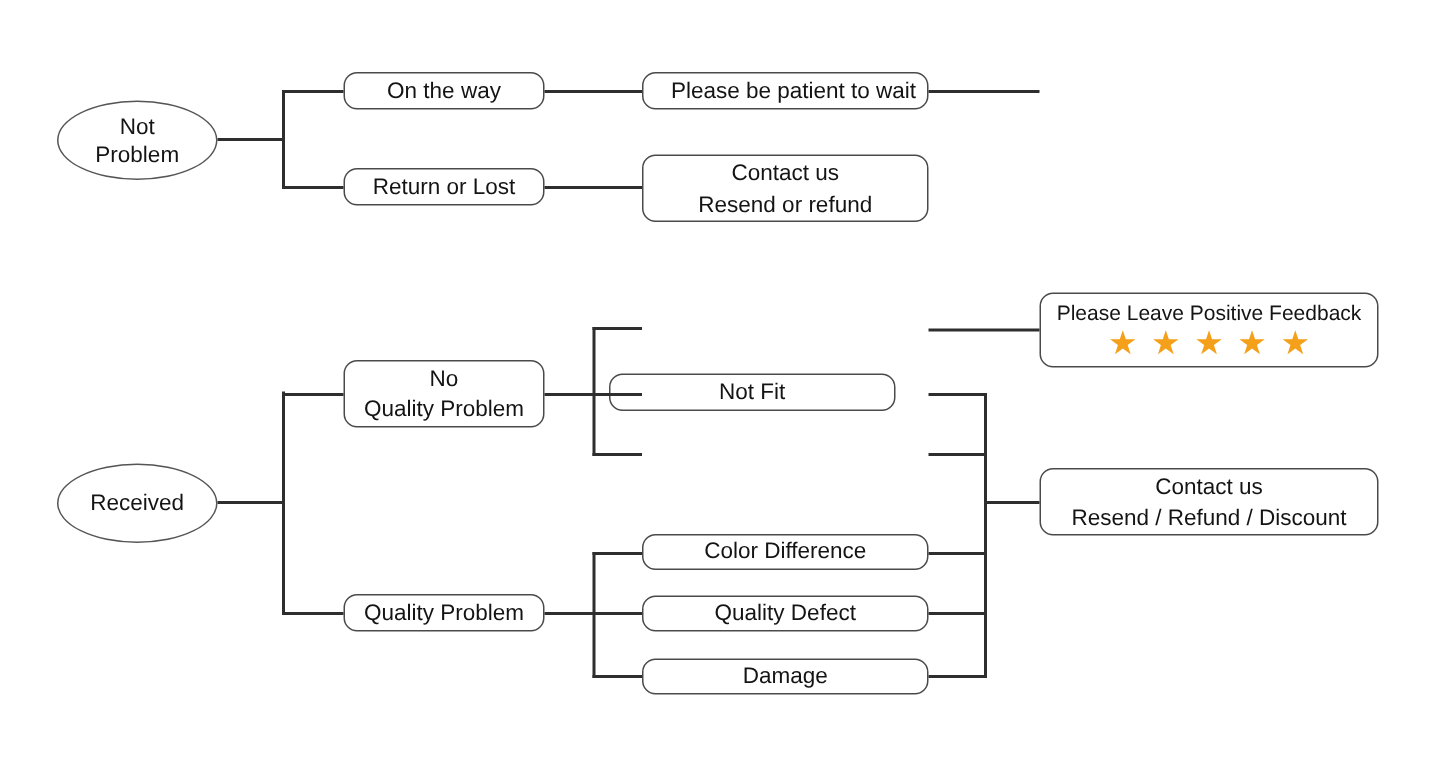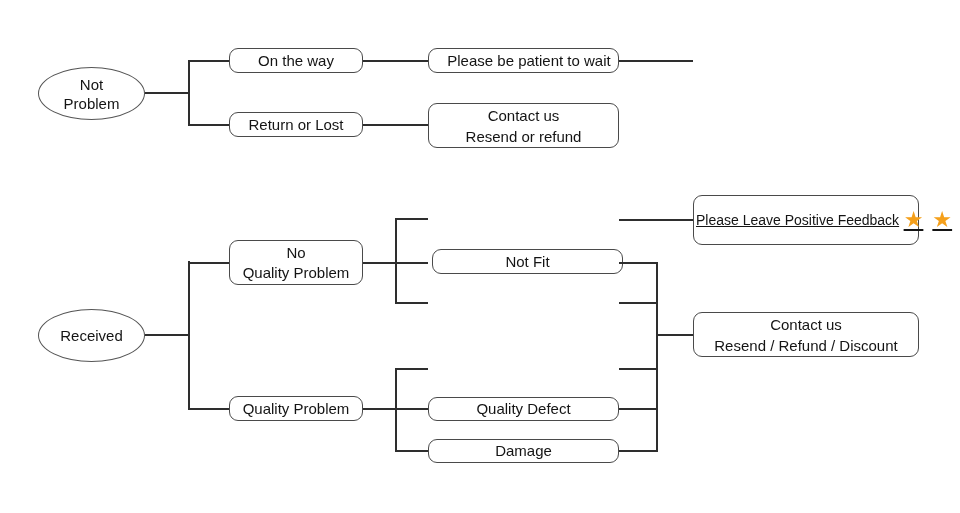--- a/index.html
+++ b/index.html
@@ -10,21 +10,21 @@
   .node {
     position:absolute; box-sizing:border-box;
     border:1.5px solid #4a4a4a; border-radius:9px; background:#ffffff;
     display:flex; align-items:center; justify-content:center;
     text-align:center; font-size:15px; line-height:20px; color:#141414;
     white-space:pre-line;
   }
   .ellipse { border-radius:50%; border:1.3px solid #555; line-height:19px; }
   .hline { position:absolute; height:1.5px; background:#2e2e2e; }
   .vline { position:absolute; width:1.5px; background:#2e2e2e; }
-  .feedback { flex-direction:row; justify-content:space-between; padding:3px 2px;text-decoration:underline; }
+  .feedback { flex-direction:column; justify-content:flex-end; padding:3px 2px; }
   .fb-label { font-size:14px; line-height:17px; white-space:nowrap; }
   .star-row { display:flex; align-items:center; justify-content:center; margin-top:0px; }
   .star { font-size:22px; line-height:24px; margin:0 4.5px; }
 </style>
 </head>
 <body>
 
 <div class="canvas">
 
   <div class="node ellipse" style="left:38px; top:67px; width:107px; height:53px;">Not
@@ -47,30 +47,31 @@
   <div class="hline" style="left:619px; top:60px; width:74px;"></div>
   <div class="hline" style="left:188px; top:124px; width:41px;"></div>
   <div class="hline" style="left:363px; top:124px; width:65px;"></div>
 
   <div class="node ellipse" style="left:38px; top:309px; width:107px; height:53px;">Received</div>
 
   <div class="node" style="left:229px; top:240px; width:134px; height:45px;">No
 Quality Problem</div>
 
 
-  <div class="node" style="left:432px; top:249px; width:191px; height:25px;">Not Fit</div>
+  <div class="node" style="left:406px; top:249px; width:191px; height:25px;">Not Fit</div>
 
 
   <div class="node feedback" style="left:693px; top:195px; width:226px; height:50px;">
     <div class="fb-label">Please Leave Positive Feedback</div>
     <div class="star-row"><span class="star" style="color: rgb(245, 160, 27);">★</span><span class="star" style="color: rgb(245, 160, 27);">★</span><span class="star" style="color: rgb(245, 160, 27);">★</span><span class="star" style="color: rgb(245, 160, 27);">★</span><span class="star" style="color: rgb(245, 160, 27);">★</span></div>
   </div>
 
   <div class="node" style="left:229px; top:396px; width:134px; height:25px;">Quality Problem</div>
 
+  <div class="node" style="left:428px; top:356px; width:191px; height:24px;">Color Difference</div>
 
   <div class="node" style="left:428px; top:397px; width:191px; height:24px;text-align:center;">Quality Defect</div>
 
   <div class="node" style="left:428px; top:439px; width:191px; height:24px;">Damage</div>
 
   <div class="node" style="left:693px; top:312px; width:226px; height:45px; line-height:21px;">Contact us
 Resend / Refund / Discount</div>
 
   <div class="hline" style="left:145px; top:334px; width:44px;"></div>
   <div class="vline" style="left:188px; top:261px; height:148px;"></div>

